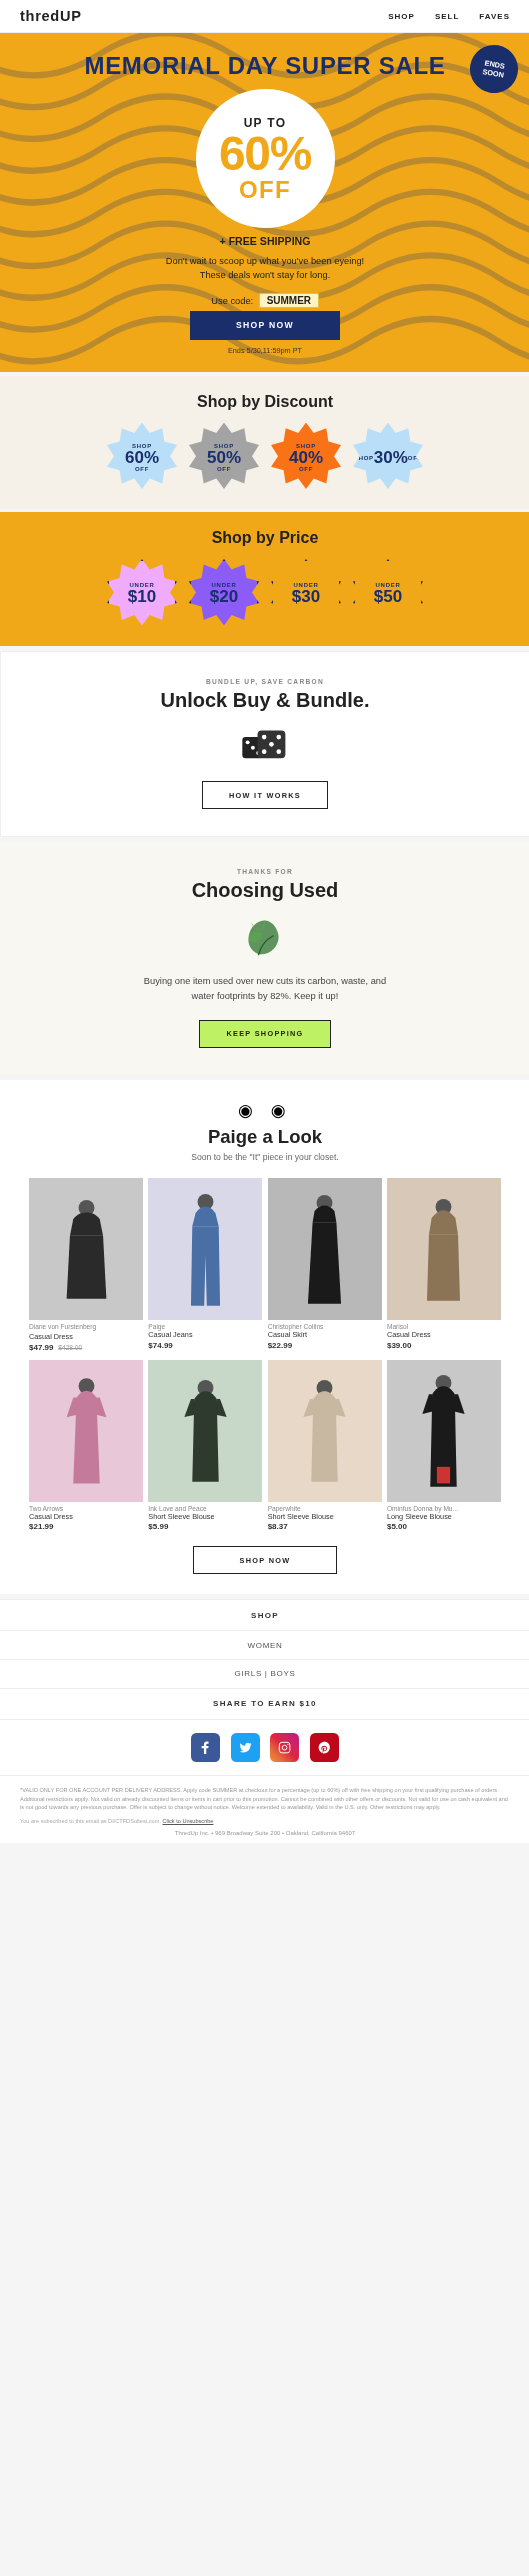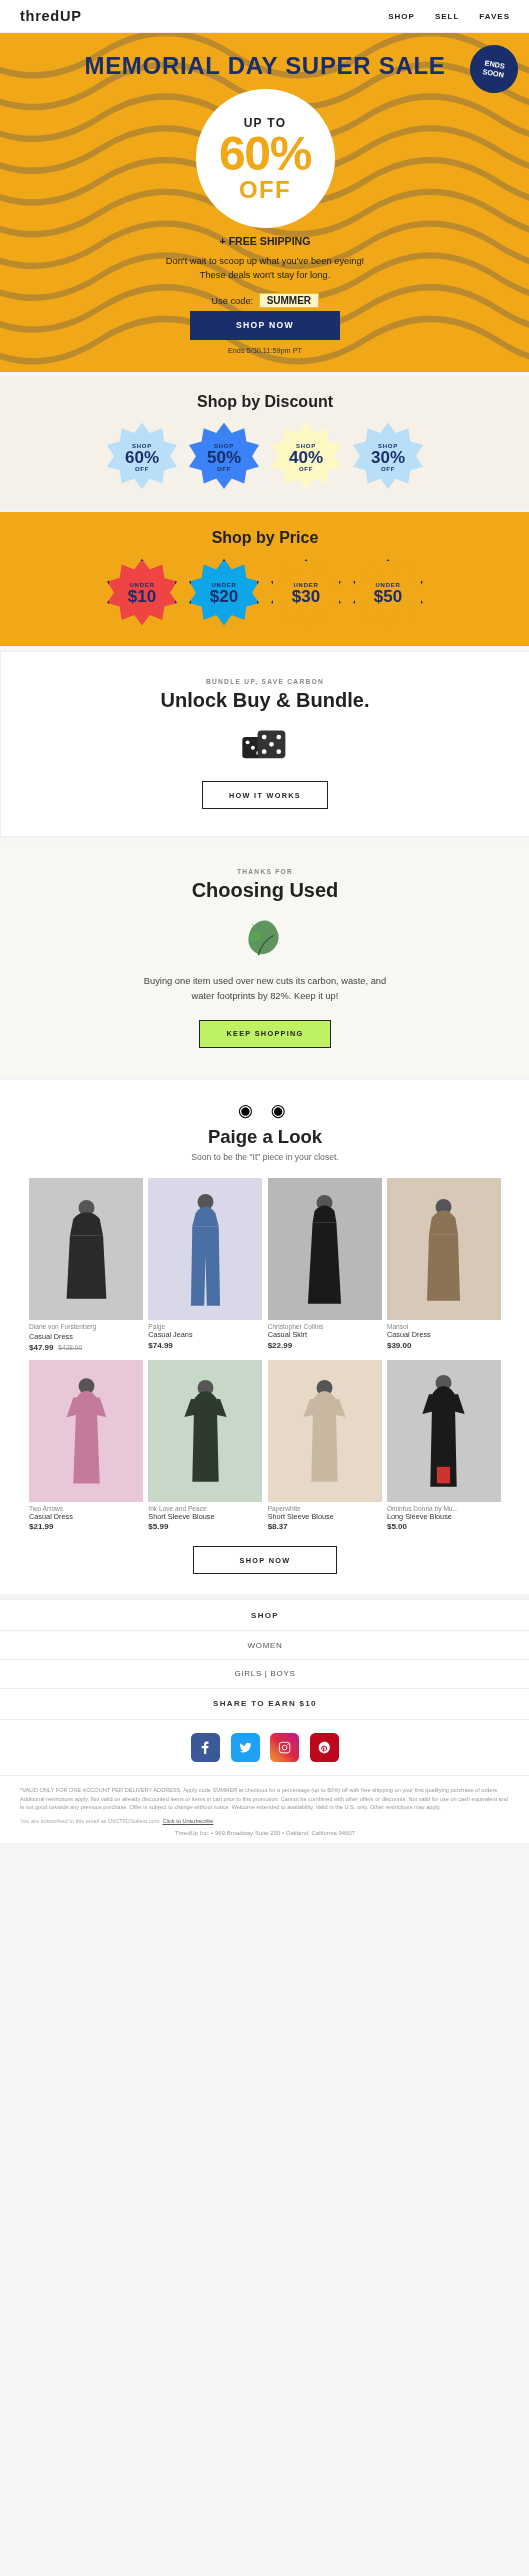--- a/index.html
+++ b/index.html
@@ -65,46 +65,46 @@
 </div>
 
 <div style="background:#f5f0e8; padding:16.6px 20px; text-align:center; margin-top:4px;">
   <h2 style="font-size:16px; font-weight:700; color:#222; margin-bottom:12px;">Shop by Discount</h2>
   <div style="display:flex; justify-content:center; gap:12px;">
     <div style="background:#b8dff7; width:70px; height:70px; clip-path:polygon(50% 0%,61% 15%,79% 8%,82% 27%,100% 32%,90% 48%,100% 63%,82% 68%,79% 87%,61% 80%,50% 95%,39% 80%,21% 87%,18% 68%,0% 63%,10% 48%,0% 32%,18% 27%,21% 8%,39% 15%); display:flex; flex-direction:column; align-items:center; justify-content:center; cursor:pointer;">
       <span style="font-size:6px; font-weight:700; letter-spacing:0.7px; color:#1a2e6b;">SHOP</span>
       <span style="font-size:17px; font-weight:900; line-height:1; color:#1a2e6b; font-family:'Arial Black',sans-serif;">60%</span>
       <span style="font-size:6px; font-weight:700; letter-spacing:0.7px; color:#1a2e6b;">OFF</span>
     </div>
-    <div style="background:#3b82f6; width:70px; height:70px; clip-path:polygon(50% 0%,61% 15%,79% 8%,82% 27%,100% 32%,90% 48%,100% 63%,82% 68%,79% 87%,61% 80%,50% 95%,39% 80%,21% 87%,18% 68%,0% 63%,10% 48%,0% 32%,18% 27%,21% 8%,39% 15%); display:flex; flex-direction:column; align-items:center; justify-content:center; cursor:pointer;">
+    <div style="background:#a3a3a3; width:70px; height:70px; clip-path:polygon(50% 0%,61% 15%,79% 8%,82% 27%,100% 32%,90% 48%,100% 63%,82% 68%,79% 87%,61% 80%,50% 95%,39% 80%,21% 87%,18% 68%,0% 63%,10% 48%,0% 32%,18% 27%,21% 8%,39% 15%); display:flex; flex-direction:column; align-items:center; justify-content:center; cursor:pointer;">
       <span style="font-size:6px; font-weight:700; letter-spacing:0.7px; color:#1a2e6b;">SHOP</span>
       <span style="font-size:17px; font-weight:900; line-height:1; color:#1a2e6b; font-family:'Arial Black',sans-serif;">50%</span>
       <span style="font-size:6px; font-weight:700; letter-spacing:0.7px; color:#1a2e6b;">OFF</span>
     </div>
-    <div style="background:#fef9c3; width:70px; height:70px; clip-path:polygon(50% 0%,61% 15%,79% 8%,82% 27%,100% 32%,90% 48%,100% 63%,82% 68%,79% 87%,61% 80%,50% 95%,39% 80%,21% 87%,18% 68%,0% 63%,10% 48%,0% 32%,18% 27%,21% 8%,39% 15%); display:flex; flex-direction:column; align-items:center; justify-content:center; cursor:pointer;">
+    <div style="background:#f97316; width:70px; height:70px; clip-path:polygon(50% 0%,61% 15%,79% 8%,82% 27%,100% 32%,90% 48%,100% 63%,82% 68%,79% 87%,61% 80%,50% 95%,39% 80%,21% 87%,18% 68%,0% 63%,10% 48%,0% 32%,18% 27%,21% 8%,39% 15%); display:flex; flex-direction:column; align-items:center; justify-content:center; cursor:pointer;">
       <span style="font-size:6px; font-weight:700; letter-spacing:0.7px; color:#1a2e6b;">SHOP</span>
       <span style="font-size:17px; font-weight:900; line-height:1; color:#1a2e6b; font-family:'Arial Black',sans-serif;">40%</span>
       <span style="font-size:6px; font-weight:700; letter-spacing:0.7px; color:#1a2e6b;">OFF</span>
     </div>
-    <div style="background:#b8dff7; width:70px; height:70px; clip-path:polygon(50% 0%,61% 15%,79% 8%,82% 27%,100% 32%,90% 48%,100% 63%,82% 68%,79% 87%,61% 80%,50% 95%,39% 80%,21% 87%,18% 68%,0% 63%,10% 48%,0% 32%,18% 27%,21% 8%,39% 15%); display:flex; flex-direction:column; align-items:center; justify-content:center; cursor:pointer;">
+    <div style="background:#b8dff7; width:70px; height:70px; clip-path:polygon(50% 0%,61% 15%,79% 8%,82% 27%,100% 32%,90% 48%,100% 63%,82% 68%,79% 87%,61% 80%,50% 95%,39% 80%,21% 87%,18% 68%,0% 63%,10% 48%,0% 32%,18% 27%,21% 8%,39% 15%); display:flex; align-items:center; justify-content:center; cursor:pointer;">
       <span style="font-size:6px; font-weight:700; letter-spacing:0.7px; color:#1a2e6b;">SHOP</span>
       <span style="font-size:17px; font-weight:900; line-height:1; color:#1a2e6b; font-family:'Arial Black',sans-serif;">30%</span>
       <span style="font-size:6px; font-weight:700; letter-spacing:0.7px; color:#1a2e6b;">OFF</span>
     </div>
   </div>
 </div>
 
 <div style="background:#f0a818; padding:16.6px 20px; text-align:center; margin-top:3.3px;">
   <h2 style="font-size:16px; font-weight:700; color:#222; margin-bottom:12px;">Shop by Price</h2>
   <div style="display:flex; justify-content:center; gap:12px;">
-    <div style="background:#ef4444; border:2px solid #1a2e6b; width:70px; height:70px; clip-path:polygon(50% 0%,61% 15%,79% 8%,82% 27%,100% 32%,90% 48%,100% 63%,82% 68%,79% 87%,61% 80%,50% 95%,39% 80%,21% 87%,18% 68%,0% 63%,10% 48%,0% 32%,18% 27%,21% 8%,39% 15%); display:flex; flex-direction:column; align-items:center; justify-content:center; cursor:pointer;">
+    <div style="background:#f0abfc; border:2px solid #1a2e6b; width:70px; height:70px; clip-path:polygon(50% 0%,61% 15%,79% 8%,82% 27%,100% 32%,90% 48%,100% 63%,82% 68%,79% 87%,61% 80%,50% 95%,39% 80%,21% 87%,18% 68%,0% 63%,10% 48%,0% 32%,18% 27%,21% 8%,39% 15%); display:flex; flex-direction:column; align-items:center; justify-content:center; cursor:pointer;">
       <span style="font-size:6px; font-weight:700; text-transform:uppercase; color:#1a2e6b; letter-spacing:0.7px;">UNDER</span>
       <span style="font-size:17px; font-weight:900; color:#1a2e6b; font-family:'Arial Black',sans-serif; line-height:1.1;">$10</span>
     </div>
-    <div style="background:#0ea5e9; border:2px solid #1a2e6b; width:70px; height:70px; clip-path:polygon(50% 0%,61% 15%,79% 8%,82% 27%,100% 32%,90% 48%,100% 63%,82% 68%,79% 87%,61% 80%,50% 95%,39% 80%,21% 87%,18% 68%,0% 63%,10% 48%,0% 32%,18% 27%,21% 8%,39% 15%); display:flex; flex-direction:column; align-items:center; justify-content:center; cursor:pointer;">
+    <div style="background:#8b5cf6; border:2px solid #1a2e6b; width:70px; height:70px; clip-path:polygon(50% 0%,61% 15%,79% 8%,82% 27%,100% 32%,90% 48%,100% 63%,82% 68%,79% 87%,61% 80%,50% 95%,39% 80%,21% 87%,18% 68%,0% 63%,10% 48%,0% 32%,18% 27%,21% 8%,39% 15%); display:flex; flex-direction:column; align-items:center; justify-content:center; cursor:pointer;">
       <span style="font-size:6px; font-weight:700; text-transform:uppercase; color:#1a2e6b; letter-spacing:0.7px;">UNDER</span>
       <span style="font-size:17px; font-weight:900; color:#1a2e6b; font-family:'Arial Black',sans-serif; line-height:1.1;">$20</span>
     </div>
     <div style="background:#f0a818; border:2px solid #1a2e6b; width:70px; height:70px; clip-path:polygon(50% 0%,61% 15%,79% 8%,82% 27%,100% 32%,90% 48%,100% 63%,82% 68%,79% 87%,61% 80%,50% 95%,39% 80%,21% 87%,18% 68%,0% 63%,10% 48%,0% 32%,18% 27%,21% 8%,39% 15%); display:flex; flex-direction:column; align-items:center; justify-content:center; cursor:pointer;">
       <span style="font-size:6px; font-weight:700; text-transform:uppercase; color:#1a2e6b; letter-spacing:0.7px;">UNDER</span>
       <span style="font-size:17px; font-weight:900; color:#1a2e6b; font-family:'Arial Black',sans-serif; line-height:1.1;">$30</span>
     </div>
     <div style="background:#f0a818; border:2px solid #1a2e6b; width:70px; height:70px; clip-path:polygon(50% 0%,61% 15%,79% 8%,82% 27%,100% 32%,90% 48%,100% 63%,82% 68%,79% 87%,61% 80%,50% 95%,39% 80%,21% 87%,18% 68%,0% 63%,10% 48%,0% 32%,18% 27%,21% 8%,39% 15%); display:flex; flex-direction:column; align-items:center; justify-content:center; cursor:pointer;">
       <span style="font-size:6px; font-weight:700; text-transform:uppercase; color:#1a2e6b; letter-spacing:0.7px;">UNDER</span>
       <span style="font-size:17px; font-weight:900; color:#1a2e6b; font-family:'Arial Black',sans-serif; line-height:1.1;">$50</span>

